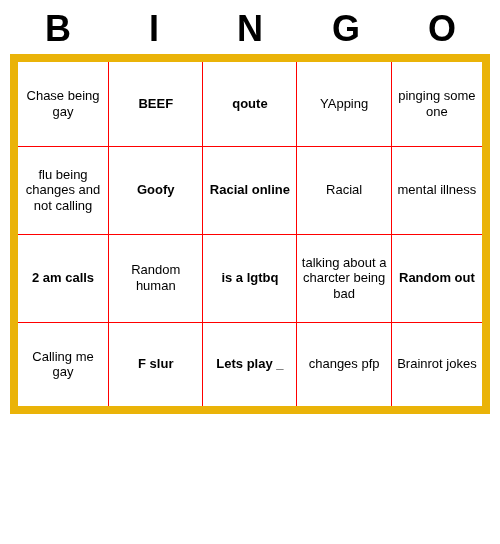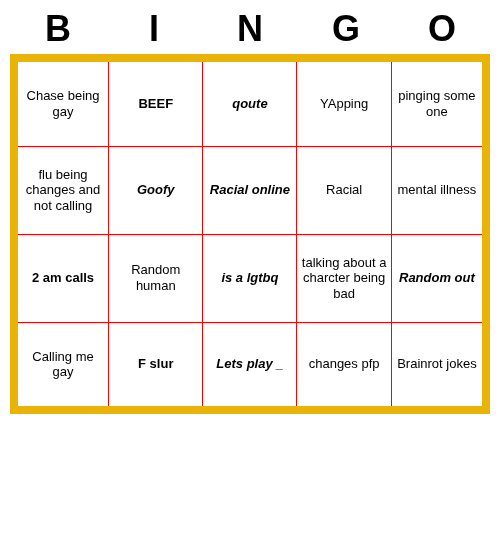--- a/index.html
+++ b/index.html
@@ -53,21 +53,20 @@
     }
 
     td.large-text {
       font-size: 22px;
       font-weight: bold;
     }
 
     td.medium-text {
       font-size: 17px;
       font-weight: bold;
-      font-style: italic;
     }
 
     td.small-text {
       font-size: 11px;
     }
   </style>
 </head>
 <body>
 
 <div id="bingo-title">

